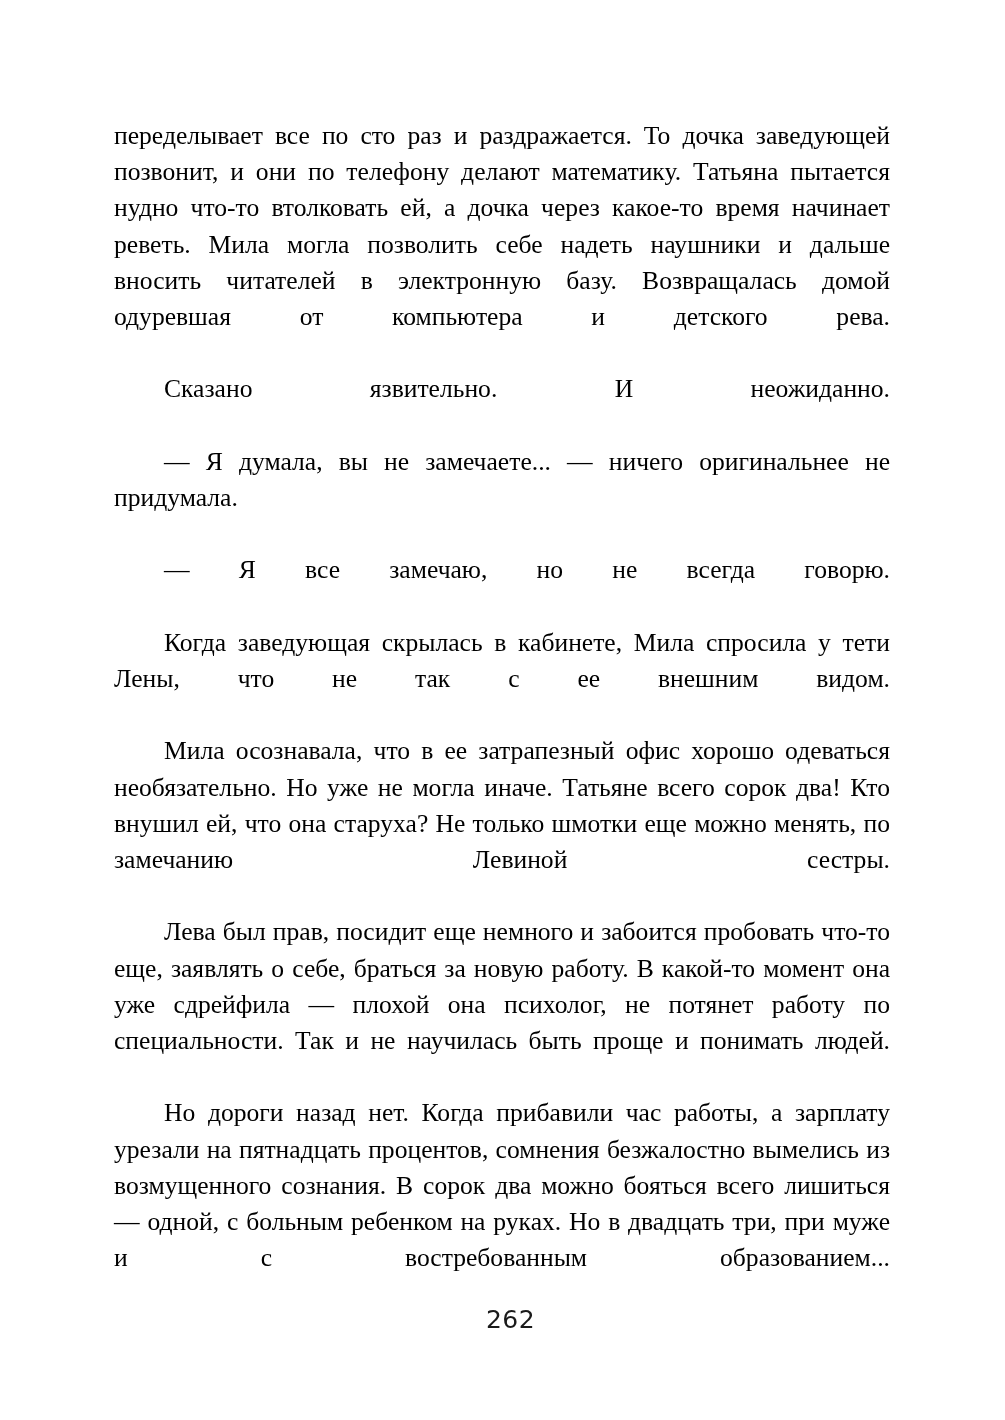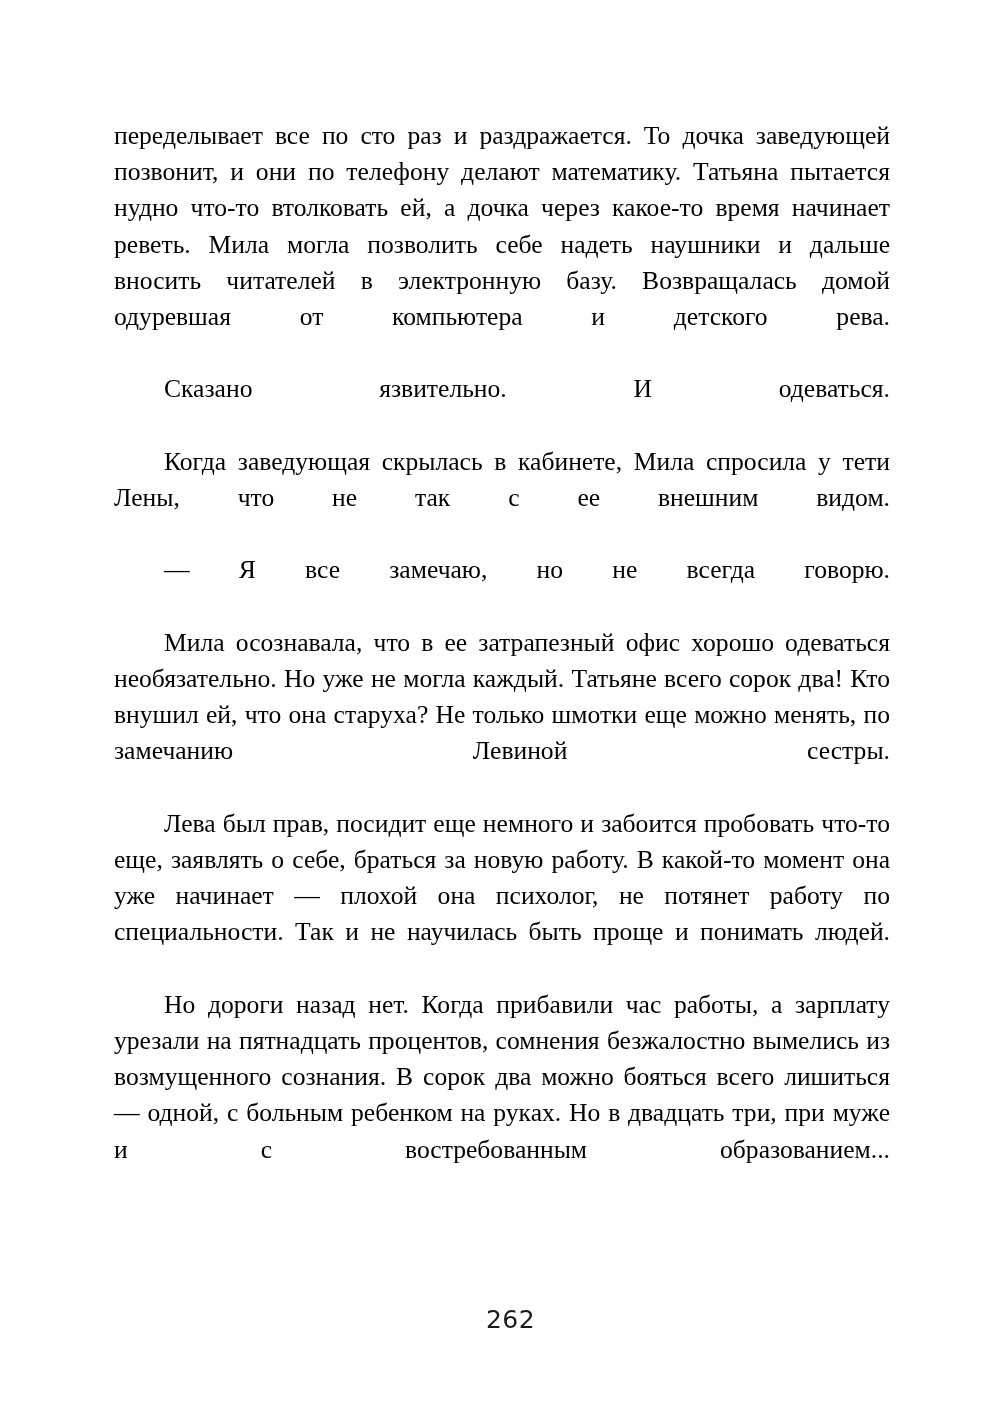--- a/index.html
+++ b/index.html
@@ -65,23 +65,24 @@
     letter-spacing: 0.5px;
   }
 </style>
 </head>
 <body>
 
 <div class="page">
 
   <div class="text-block">
     <p class="para runover">переделывает все по сто раз и раздражается. То дочка заведующей позвонит, и они по телефону делают математику. Татьяна пытается нудно что-то втолковать ей, а дочка через какое-то время начинает реветь. Мила могла позволить себе надеть наушники и дальше вносить читателей в электронную базу. Возвращалась домой одуревшая от компьютера и детского рева.</p>
-    <p class="para">Сказано язвительно. И одеваться.</p>
+    <p class="para">Сказано язвительно. И неожиданно.</p>
+    <p class="para">— Я думала, вы не замечаете... — ничего оригинальнее не придумала.</p>
+    <p class="para">— Я все замечаю, но не всегда говорю.</p>
     <p class="para">Когда заведующая скрылась в кабинете, Мила спросила у тети Лены, что не так с ее внешним видом.</p>
-    <p class="para">— Я все замечаю, но не всегда говорю.</p>
-    <p class="para">Мила осознавала, что в ее затрапезный офис хорошо одеваться необязательно. Но уже не могла каждый. Татьяне всего сорок два! Кто внушил ей, что она старуха? Не только шмотки еще можно менять, по замечанию Левиной сестры.</p>
-    <p class="para">Лева был прав, посидит еще немного и забоится пробовать что-то еще, заявлять о себе, браться за новую работу. В какой-то момент она уже начинает — плохой она психолог, не потянет работу по специальности. Так и не научилась быть проще и понимать людей.</p>
+    <p class="para">Мила осознавала, что в ее затрапезный офис хорошо одеваться необязательно. Но уже не могла иначе. Татьяне всего сорок два! Кто внушил ей, что она старуха? Не только шмотки еще можно менять, по замечанию Левиной сестры.</p>
+    <p class="para">Лева был прав, посидит еще немного и забоится пробовать что-то еще, заявлять о себе, браться за новую работу. В какой-то момент она уже сдрейфила — плохой она психолог, не потянет работу по специальности. Так и не научилась быть проще и понимать людей.</p>
     <p class="para">Но дороги назад нет. Когда прибавили час работы, а зарплату урезали на пятнадцать процентов, сомнения безжалостно вымелись из возмущенного сознания. В сорок два можно бояться всего лишиться — одной, с больным ребенком на руках. Но в двадцать три, при муже и с востребованным образованием...</p>
   </div>
 
   <div class="page-number">262</div>
 
 </div>
 
 </body></html>

